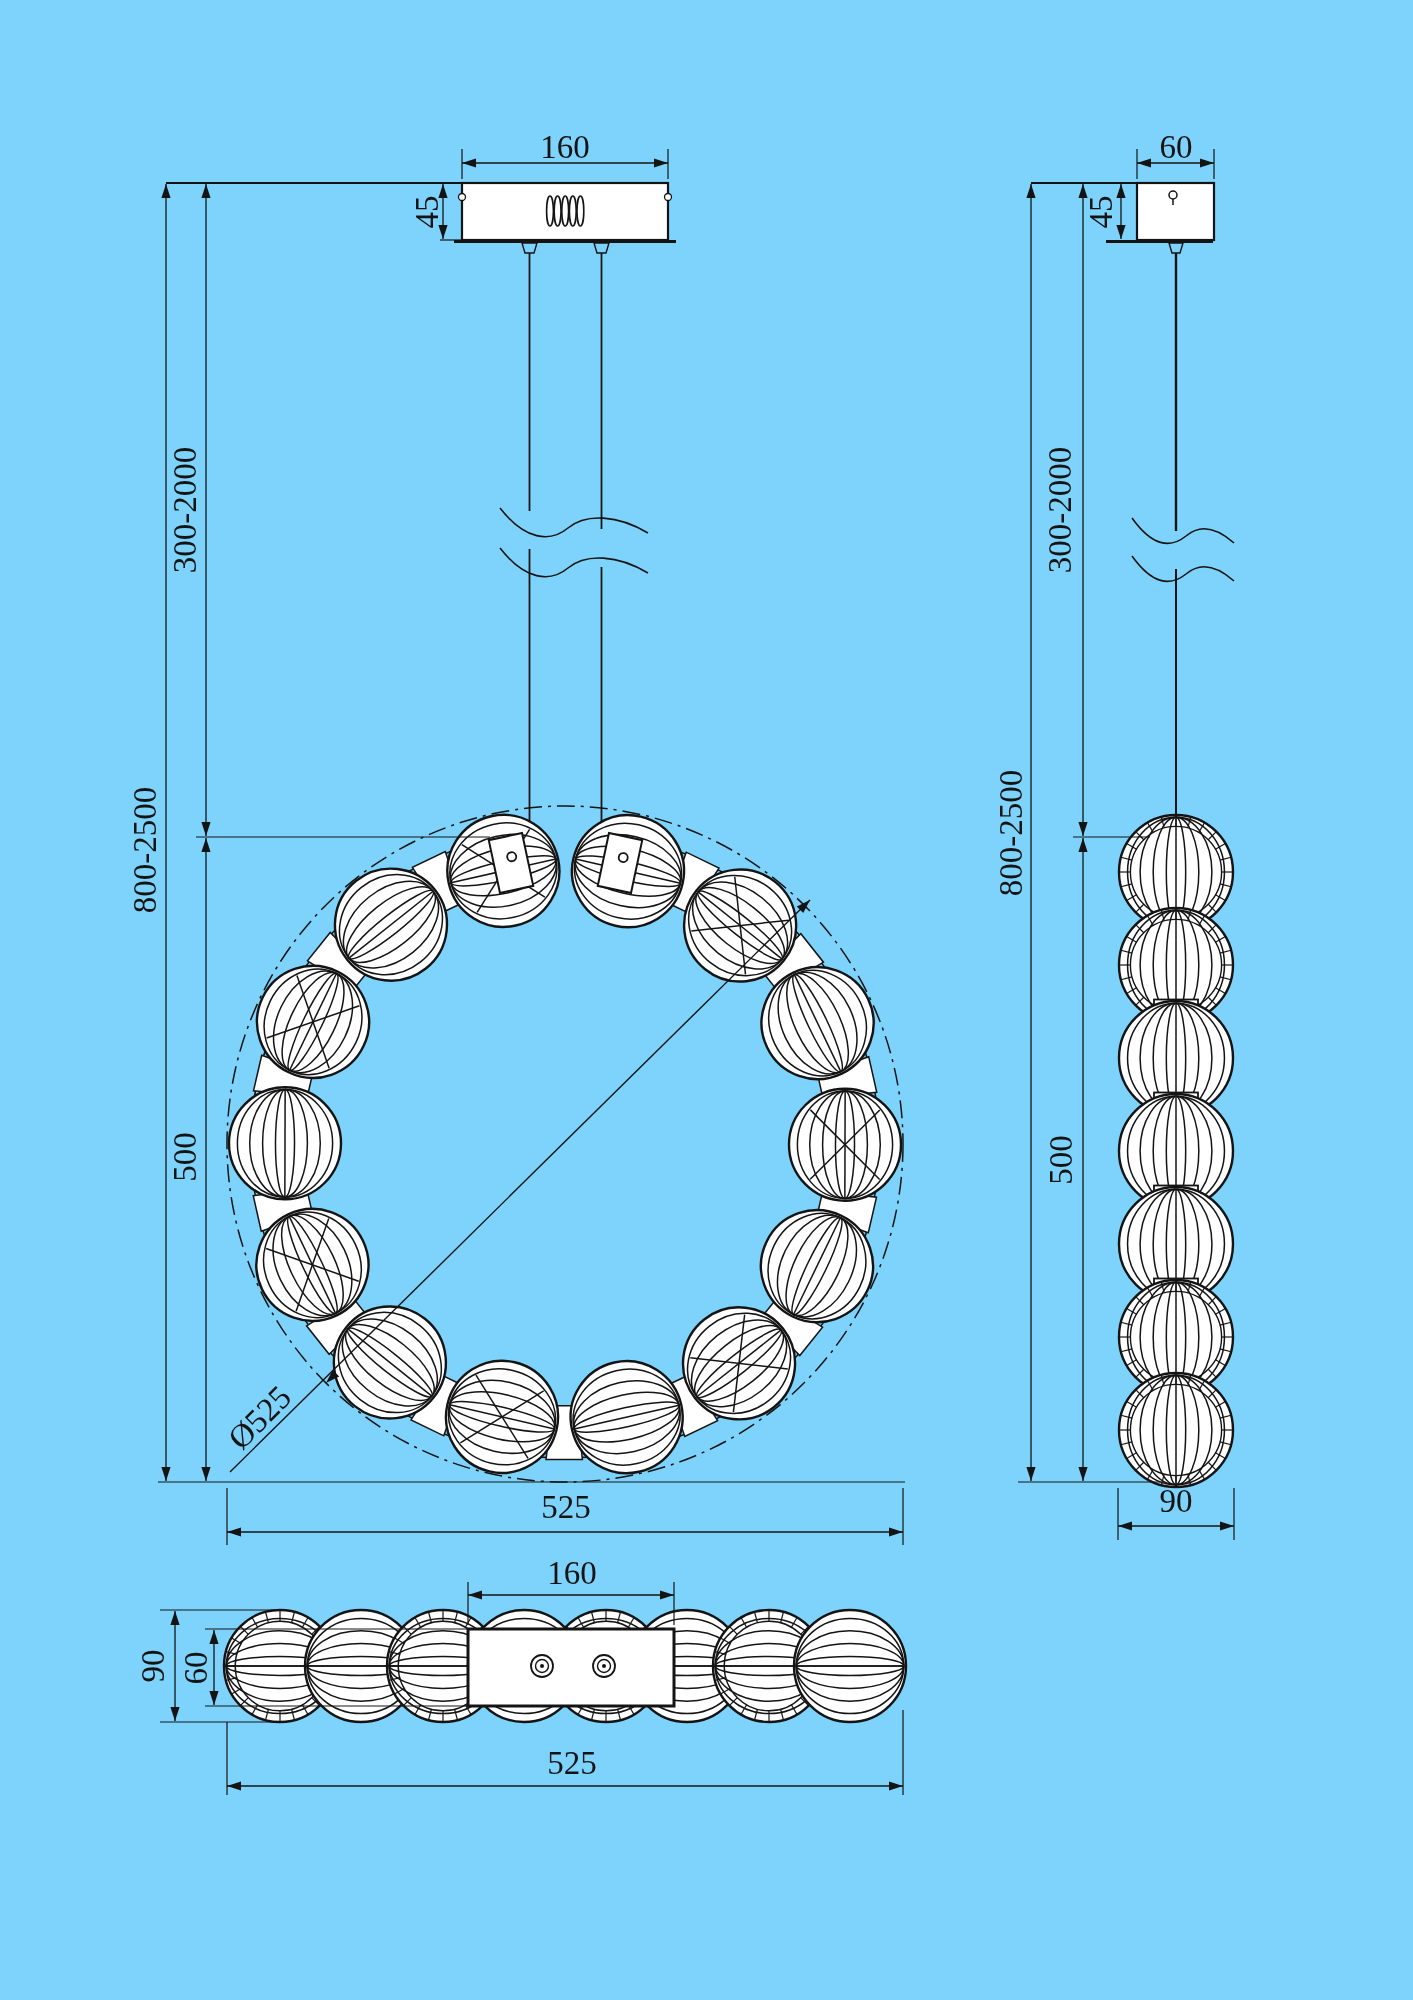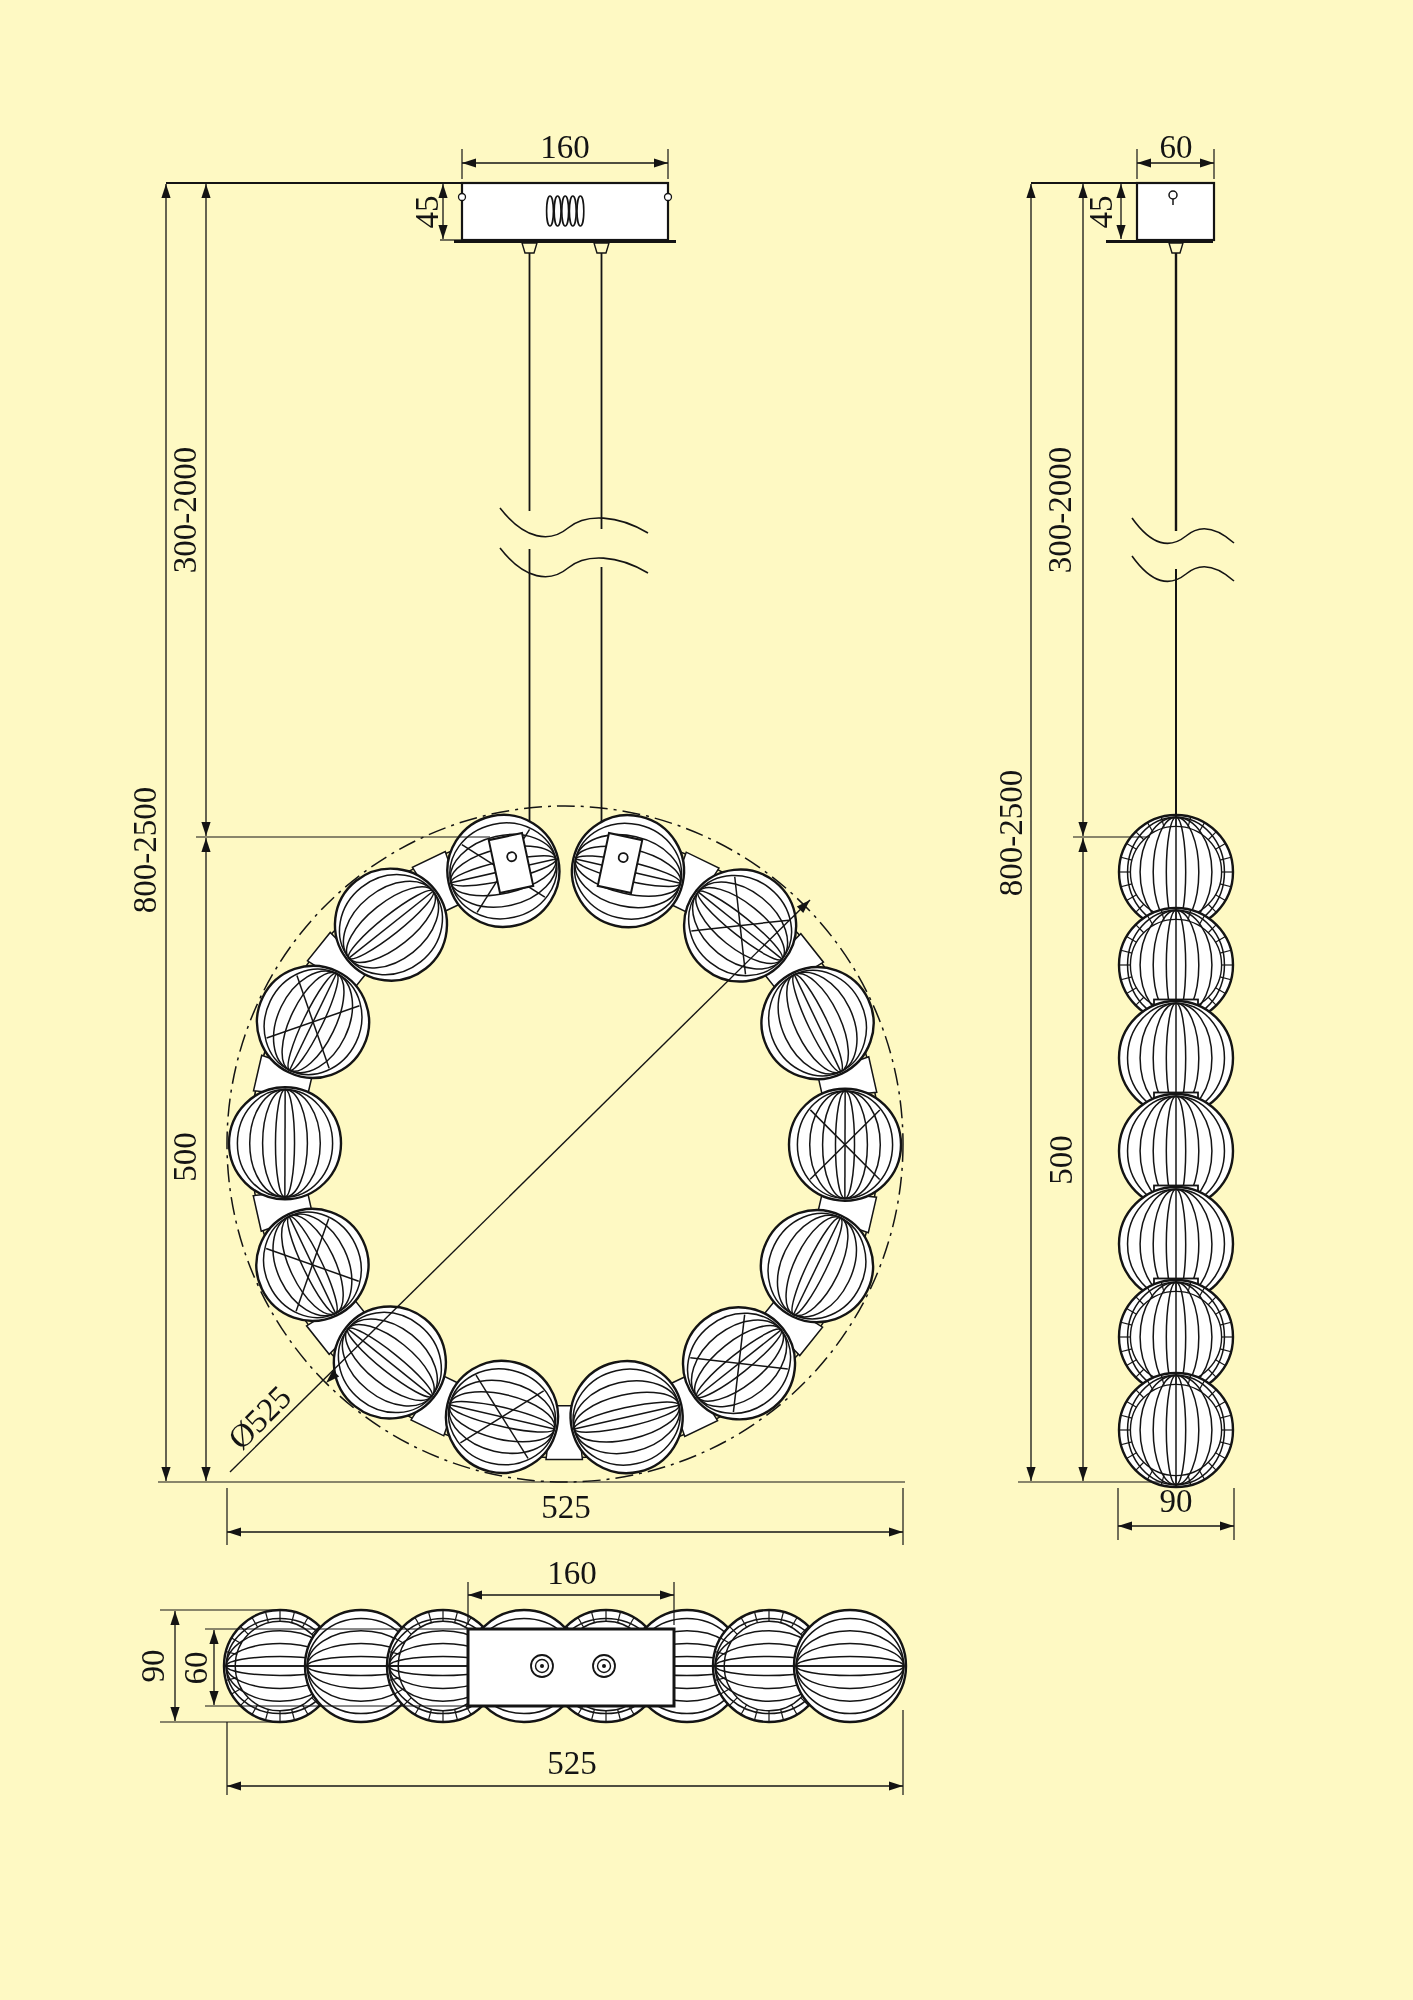--- a/index.html
+++ b/index.html
@@ -1,16 +1,16 @@
 <!DOCTYPE html>
 <html><head>
 <meta charset="utf-8">
 <style>
   html,body{margin:0;padding:0;background:#fff;}
-  .page{width:1413px;height:2000px;background:#fef9c3;position:relative;overflow:hidden;}
+  .page{width:1413px;height:2000px;background:#7dd3fc;position:relative;overflow:hidden;}
   svg{display:block;}
   .dim{font-family:"Liberation Serif","DejaVu Serif",serif;font-size:33px;fill:#141414;}
 </style>
 </head>
 <body>
 
 <div class="page">
 <svg id="dwg" width="1413" height="2000" viewBox="0 0 1413 2000">
 
   <g id="g-front">

